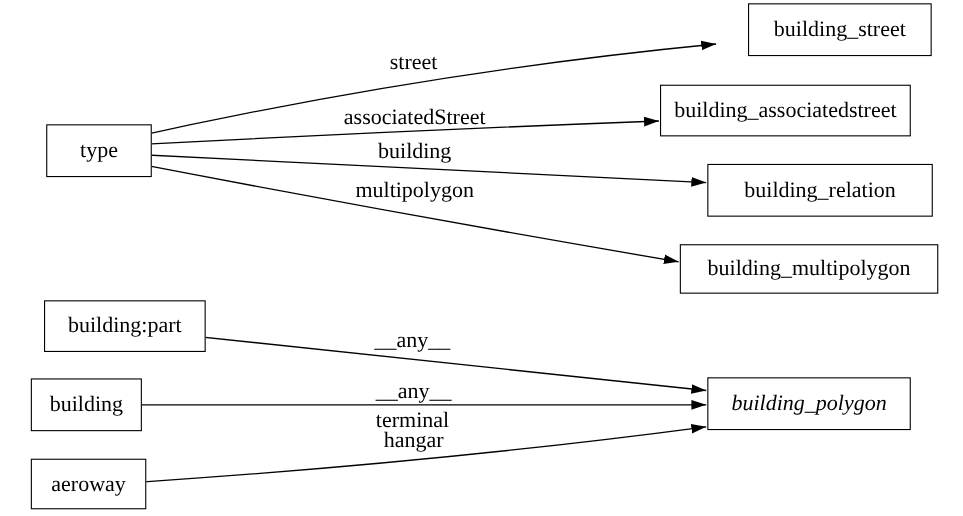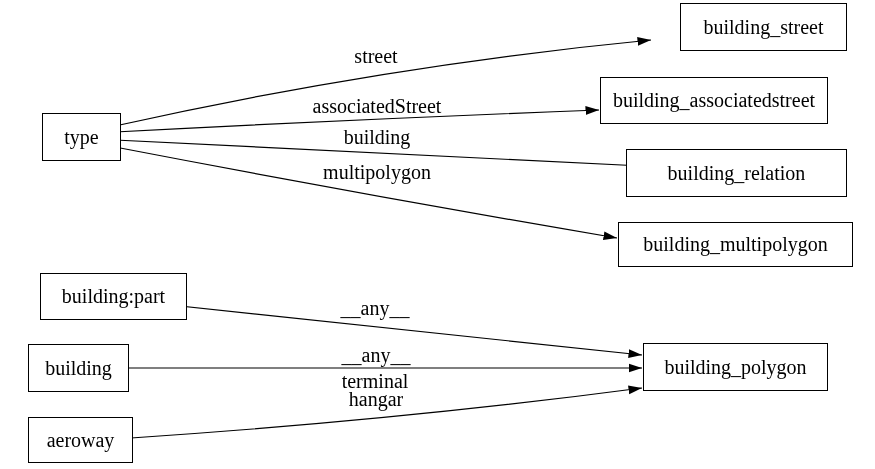--- a/index.html
+++ b/index.html
@@ -72,23 +72,23 @@
         <path d="M152,303 Q400,330 642,355" class="edge" marker-end="url(#arrowhead)"></path>
         <text x="375" y="315" class="edge-label">__any__</text>
         <path d="M129,368 L642,368" class="edge" marker-end="url(#arrowhead)"></path>
         <text x="376" y="362" class="edge-label">__any__</text>
         <path d="M131,438 Q400,420 642,388" class="edge" marker-end="url(#arrowhead)"></path>
         <text x="375" y="388" class="edge-label">terminal</text>
         <text x="376" y="406" class="edge-label">hangar</text>
       </g>
   </svg>
   <div id="node-layer">
-      <div class="node" style="left: 42px; top: 113px; width: 79px; height: 48px;">type</div>
+      <div class="node" style="left: 42px; top: 113px; width: 96px; height: 48px;">type</div>
       <div class="node" style="left: 680px; top: 3px; width: 167px; height: 48px;">building_street</div>
       <div class="node" style="left: 600px; top: 77px; width: 228px; height: 47px;">building_associatedstreet</div>
-      <div class="node" style="left: 626px; top: 149px; width: 221px; height: 48px;">building_relation</div>
+      <div class="node" style="left: 643px; top: 149px; width: 205px; height: 48px;">building_relation</div>
       <div class="node" style="left: 618px; top: 222px; width: 235px; height: 45px;">building_multipolygon</div>
       <div class="node" style="left: 5px; top: 273px; width: 147px; height: 47px; margin-left: 35px;">building:part</div>
       <div class="node" style="left: 28px; top: 344px; width: 101px; height: 48px;">building</div>
-      <div class="node" style="left: 643px; top: 343px; width: 185px; height: 48px;">building_polygon</div>
+      <div class="node" style="left: 643px; top: 343px; width: 185px; height: 48px; font-style: italic;">building_polygon</div>
       <div class="node" style="left: 28px; top: 417px; width: 105px; height: 46px;">aeroway</div>
     </div>
 </div>
 
 </body></html>

